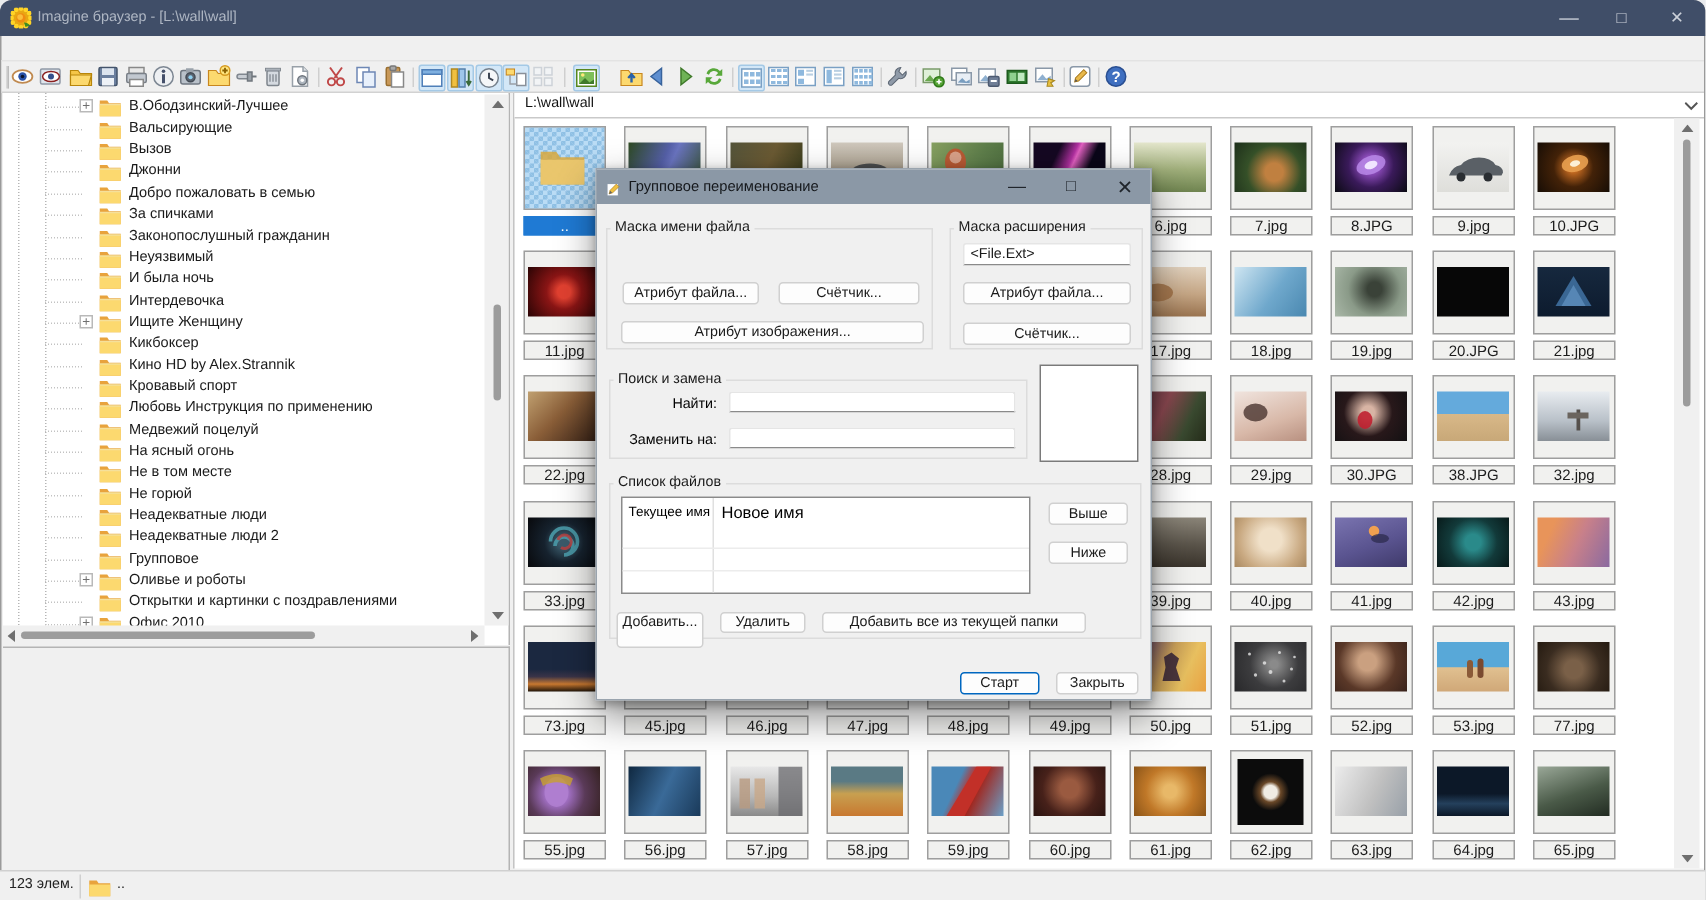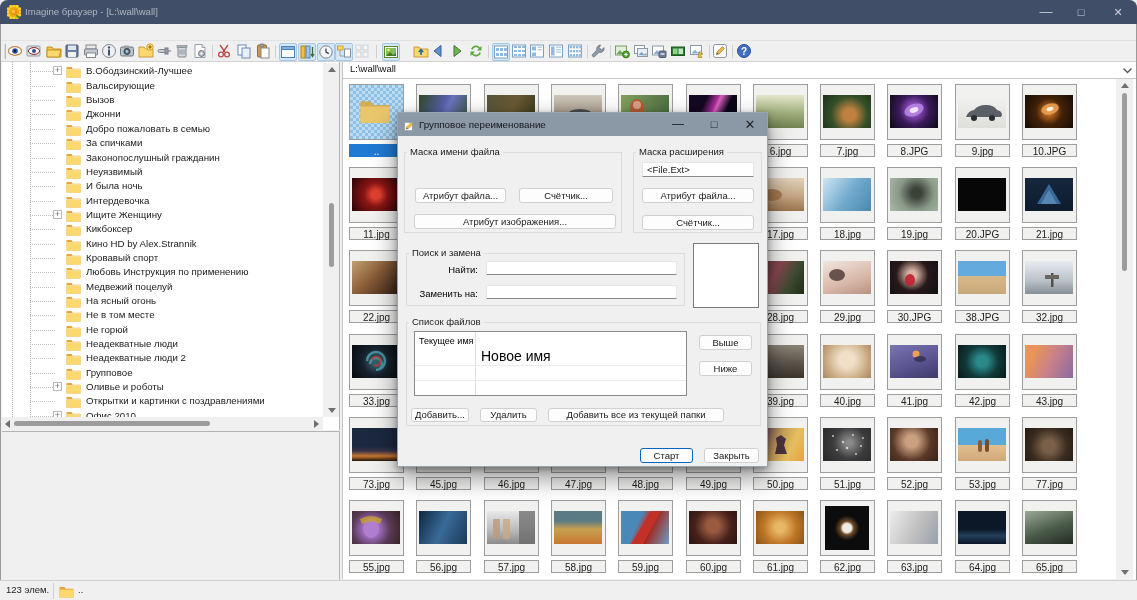--- a/index.html
+++ b/index.html
@@ -936,25 +936,25 @@
       <div class="glbl" style="left:11px;top:134px">Поиск и замена</div>
       <div class="abs" style="left:20px;top:151px;width:60px;text-align:right;font-size:9.5px">Найти:</div>
       <div class="inp" style="left:88px;top:148px;width:191px;height:14px"></div>
       <div class="abs" style="left:4px;top:175px;width:76px;text-align:right;font-size:9.5px">Заменить на:</div>
       <div class="inp" style="left:88px;top:172px;width:191px;height:14px"></div>
       <div class="abs" style="left:295px;top:130px;width:66px;height:65px;background:#fff;border:1px solid #7a7a7a"></div>
       <div class="gbox" style="left:8px;top:209px;width:355px;height:104px"></div>
       <div class="glbl" style="left:11px;top:203px">Список файлов</div>
       <div class="abs" style="left:16px;top:218px;width:273px;height:65px;background:#fff;border:1px solid #8a8a8a">
 <span class="abs" style="left:4px;top:4px;font-size:9px">Текущее имя</span>
-<span class="abs" style="left:66px;top:16px;font-size:14px">Новое имя</span>
+<span class="abs" style="left:66px;top:4px;font-size:11px">Новое имя</span>
 <div class="abs" style="left:60px;top:0;width:1px;height:63px;background:#e0e0e0"></div>
 <div class="abs" style="left:0;top:33px;width:271px;height:1px;background:#ececec"></div>
 <div class="abs" style="left:0;top:48px;width:271px;height:1px;background:#ececec"></div>
 </div>
       <div class="btn" style="left:301px;top:222px;width:53px;height:15px;line-height:13px;">Выше</div>
       <div class="btn" style="left:301px;top:248px;width:53px;height:15px;line-height:13px;">Ниже</div>
-      <div class="btn" style="left:13px;top:295px;width:58px;height:14px;line-height:12px;">Добавить...</div>
+      <div class="btn" style="left:13px;top:295px;width:58px;height:24px;line-height:12px;">Добавить...</div>
       <div class="btn" style="left:82px;top:295px;width:57px;height:14px;line-height:12px;">Удалить</div>
       <div class="btn" style="left:150px;top:295px;width:176px;height:14px;line-height:12px;">Добавить все из текущей папки</div>
       <div class="btn" style="left:242px;top:335px;width:53px;height:15px;line-height:13px;border:1.5px solid #0067c0;">Старт</div>
       <div class="btn" style="left:306px;top:335px;width:55px;height:15px;line-height:13px;">Закрыть</div>
     </div>
 </div>
 </body></html>

